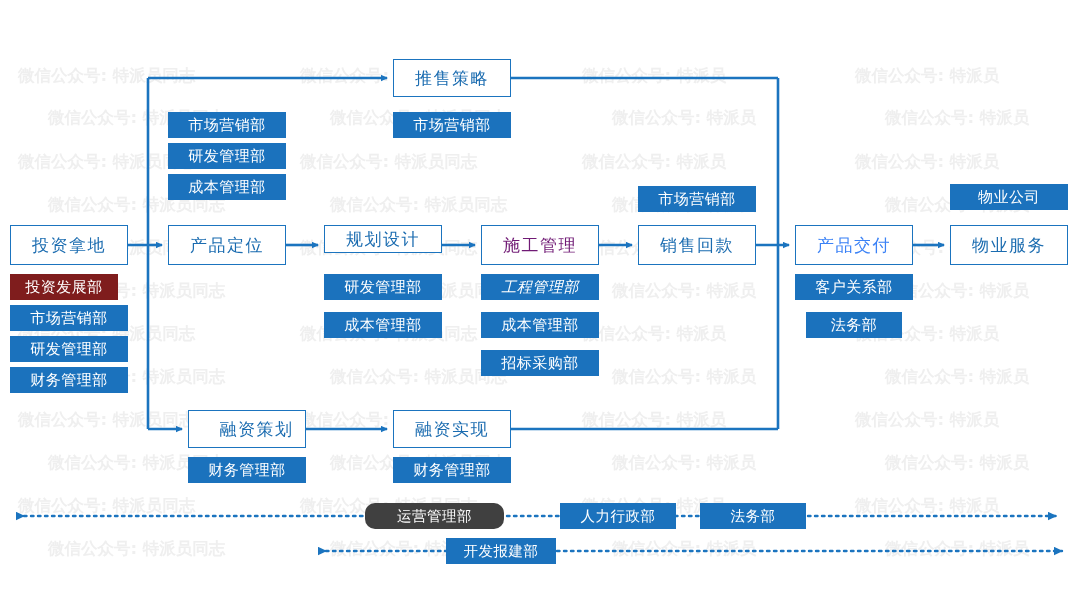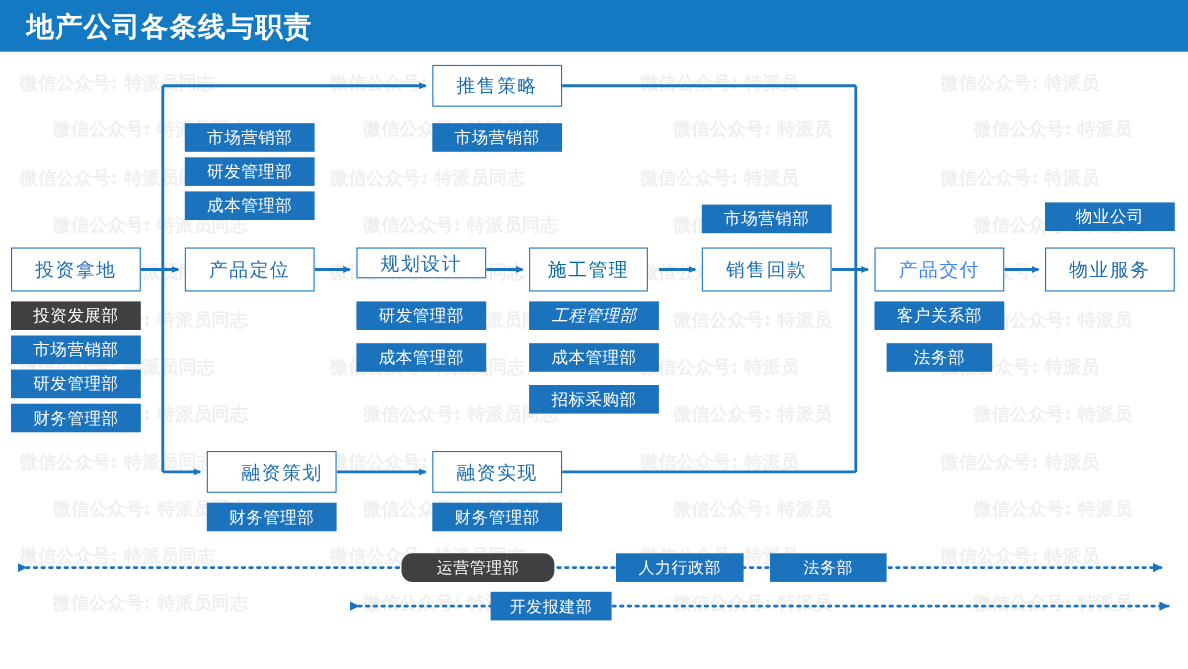--- a/index.html
+++ b/index.html
@@ -53,23 +53,20 @@
     font-family: "DejaVu Sans", "Liberation Sans", sans-serif;
     z-index: 4; white-space: nowrap;
   }
   .tag.small { font-size: 14.5px; }
 </style>
 </head>
 <body>
 
 <div id="root">
 
-  <div class="header">
-    <div class="header-title">地产公司各条线与职责</div>
-  </div>
 
   <div class="wm-layer">
       <div class="wm" style="left: 18px; top: 18px; color: rgb(239, 239, 239);">微信公众号: 特派员同志</div>
       <div class="wm" style="left: 300px; top: 18px; color: rgb(239, 239, 239);">微信公众号: 特派员同志</div>
       <div class="wm" style="left: 582px; top: 18px; color: rgb(239, 239, 239);">微信公众号: 特派员</div>
       <div class="wm" style="left: 855px; top: 18px; color: rgb(239, 239, 239);">微信公众号: 特派员</div>
       <div class="wm" style="left: 48px; top: 60px; color: rgb(239, 239, 239);">微信公众号: 特派员同志</div>
       <div class="wm" style="left: 330px; top: 60px; color: rgb(239, 239, 239);">微信公众号: 特派员同志</div>
       <div class="wm" style="left: 612px; top: 60px; color: rgb(239, 239, 239);">微信公众号: 特派员</div>
       <div class="wm" style="left: 885px; top: 60px; color: rgb(239, 239, 239);">微信公众号: 特派员</div>
@@ -160,28 +157,28 @@
       <g stroke="#1b74bf" stroke-width="2.4" fill="none" stroke-dasharray="2.5 4.5" stroke-linecap="round">
         <line x1="24" y1="469" x2="1056" y2="469" marker-start="url(#ahL)" marker-end="url(#ahL)"></line>
         <line x1="326" y1="504" x2="1062" y2="504" marker-start="url(#ahLs)" marker-end="url(#ahLs)"></line>
       </g>
     </svg>
 
     <div id="nodes">
         <div class="stage" style="left: 10px; top: 178px; width: 118px; height: 40px; border-color: rgb(27, 116, 191); color: rgb(27, 108, 176);">投资拿地</div>
         <div class="stage" style="left: 168px; top: 178px; width: 118px; height: 40px; border-color: rgb(27, 116, 191); color: rgb(27, 108, 176);">产品定位</div>
         <div class="stage" style="left: 324px; top: 178px; width: 118px; height: 28px; border-color: rgb(27, 116, 191); color: rgb(27, 108, 176);">规划设计</div>
-        <div class="stage" style="left: 481px; top: 178px; width: 108px; height: 40px; border-color: rgb(27, 116, 191); color: #0369a1;">施工管理</div>
+        <div class="stage" style="left: 481px; top: 178px; width: 118px; height: 40px; border-color: rgb(27, 116, 191); color: #701a75;">施工管理</div>
         <div class="stage" style="left: 638px; top: 178px; width: 118px; height: 40px; border-color: rgb(27, 116, 191); color: rgb(27, 108, 176);">销售回款</div>
         <div class="stage" style="left: 795px; top: 178px; width: 118px; height: 40px; border-color: rgb(27, 116, 191); color: #3b82f6;">产品交付</div>
         <div class="stage" style="left: 950px; top: 178px; width: 118px; height: 40px; border-color: rgb(27, 116, 191); color: rgb(27, 108, 176);">物业服务</div>
         <div class="stage" style="left: 393px; top: 12px; width: 118px; height: 38px; border-color: rgb(27, 116, 191); color: rgb(27, 108, 176);">推售策略</div>
         <div class="stage" style="left: 188px; top: 363px; width: 118px; height: 38px; border-color: rgb(27, 116, 191); color: rgb(27, 108, 176); padding-left: 19px;">融资策划</div>
         <div class="stage" style="left: 393px; top: 363px; width: 118px; height: 38px; border-color: rgb(27, 116, 191); color: rgb(27, 108, 176);">融资实现</div>
-        <div class="tag" style="left: 10px; top: 227px; width: 118px; height: 26px; background: #404040;">投资发展部</div>
+        <div class="tag" style="left: 10px; top: 227px; width: 108px; height: 26px; background: #7f1d1d;">投资发展部</div>
         <div class="tag" style="left: 10px; top: 258px; width: 118px; height: 26px; background: rgb(27, 114, 189);">市场营销部</div>
         <div class="tag" style="left: 10px; top: 289px; width: 118px; height: 26px; background: rgb(27, 114, 189);">研发管理部</div>
         <div class="tag" style="left: 10px; top: 320px; width: 118px; height: 26px; background: rgb(27, 114, 189);">财务管理部</div>
         <div class="tag" style="left: 168px; top: 65px; width: 118px; height: 26px; background: rgb(27, 114, 189);">市场营销部</div>
         <div class="tag" style="left: 168px; top: 96px; width: 118px; height: 26px; background: rgb(27, 114, 189);">研发管理部</div>
         <div class="tag" style="left: 168px; top: 127px; width: 118px; height: 26px; background: rgb(27, 114, 189);">成本管理部</div>
         <div class="tag" style="left: 324px; top: 227px; width: 118px; height: 26px; background: rgb(27, 114, 189);">研发管理部</div>
         <div class="tag" style="left: 324px; top: 265px; width: 118px; height: 26px; background: rgb(27, 114, 189);">成本管理部</div>
         <div class="tag" style="left: 481px; top: 227px; width: 118px; height: 26px; background: rgb(27, 114, 189); font-style: italic;">工程管理部</div>
         <div class="tag" style="left: 481px; top: 265px; width: 118px; height: 26px; background: rgb(27, 114, 189);">成本管理部</div>

